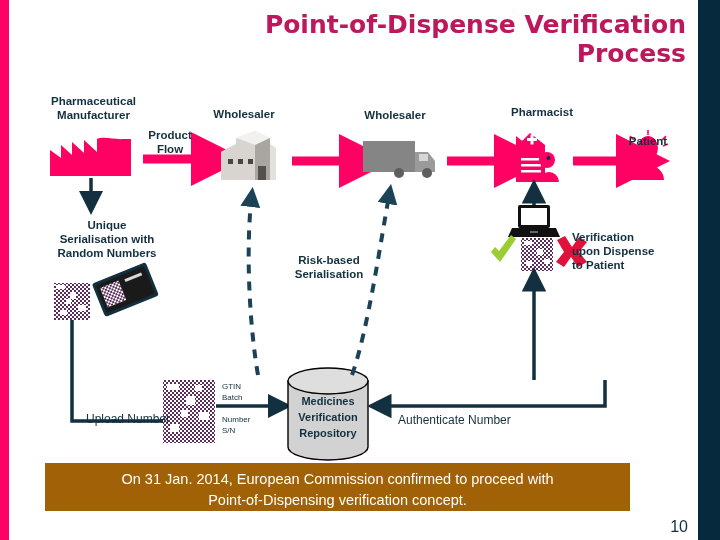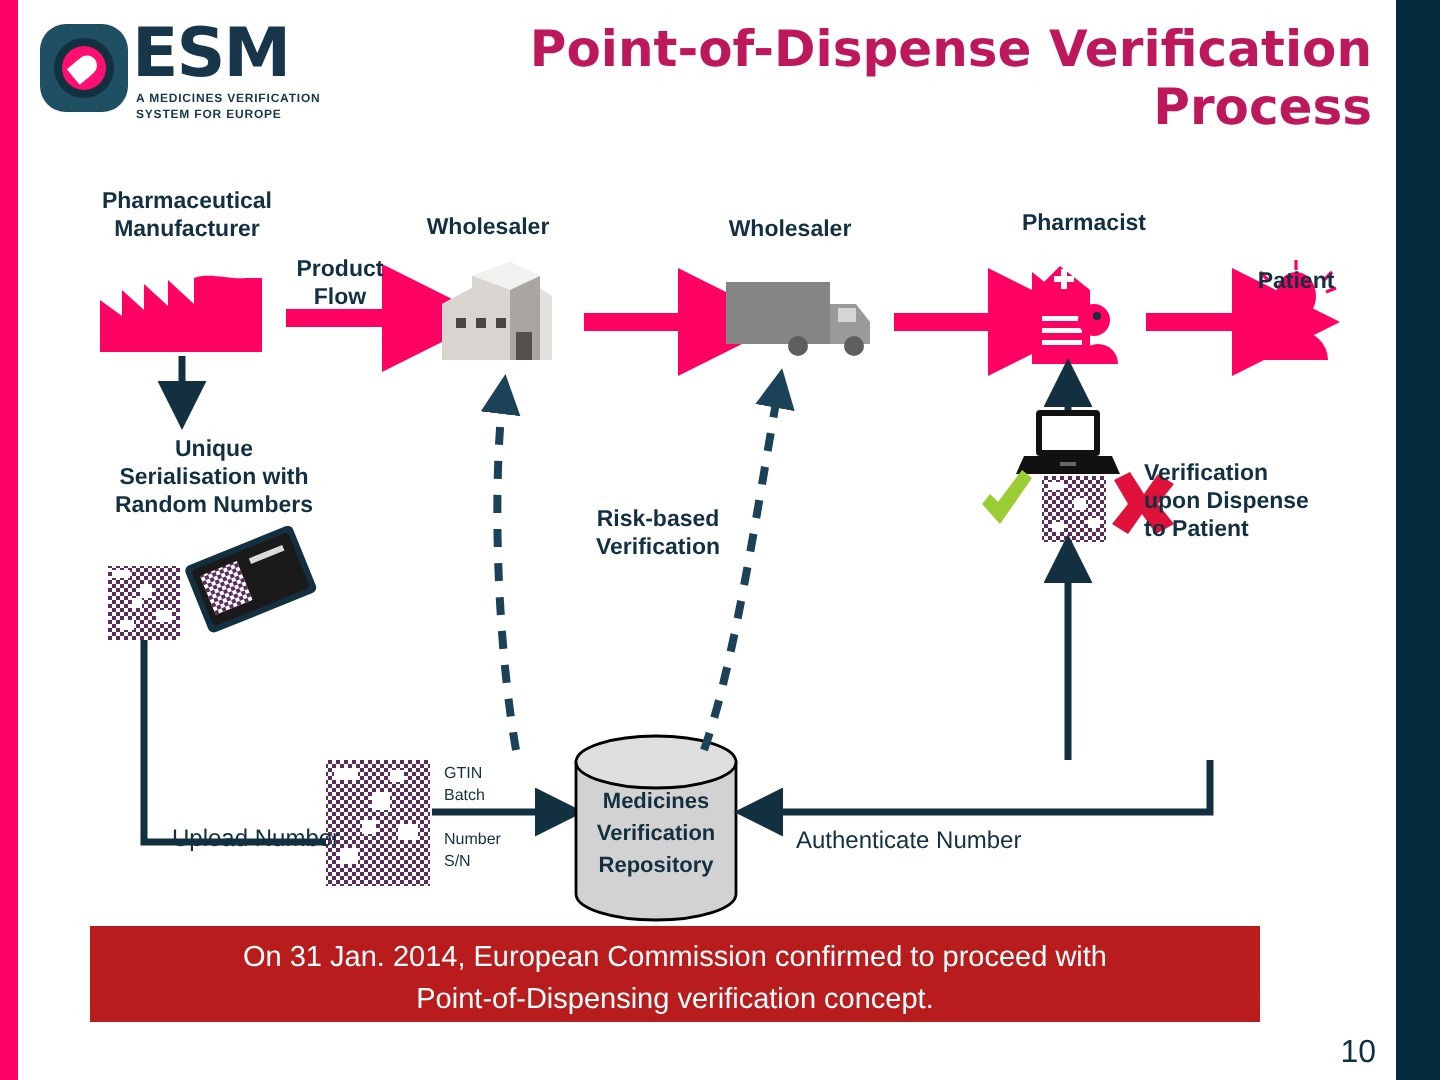--- a/index.html
+++ b/index.html
@@ -35,53 +35,37 @@
        font-family:"Liberation Sans", sans-serif;}
   .lbl-plain{position:absolute;color:#12303F;font-weight:400;
        font-size:12px;line-height:15px;
        font-family:"Liberation Sans", sans-serif;}
   .lbl-small{position:absolute;color:#12303F;font-weight:400;
        font-size:8px;line-height:11px;
        font-family:"Liberation Sans", sans-serif;}
 
   
   .banner{position:absolute;left:45px;top:463px;width:585px;height:48px;
-    background:#b91c1c;color:#ffffff;text-align:center;
+    background:#a16207;color:#ffffff;text-align:center;
     font-size:14.5px;line-height:21px;padding-top:6px;box-sizing:border-box;
     font-family:"Liberation Sans", sans-serif;}
 
   .pagenum{position:absolute;right:32px;bottom:4px;color:#10303F;
     font-size:16px;font-family:"Liberation Sans", sans-serif;}
 
   svg{position:absolute;left:0;top:0;overflow:visible;}
 </style>
 </head>
 <body>
 
 <div class="slide">
 
   <div class="edge-left"></div>
   <div class="edge-right"></div>
 
-  <div class="logo">
-    <div class="logo-mark">
-      <svg width="48" height="48" viewBox="0 0 48 48">
-        <rect x="2" y="2" width="44" height="44" rx="13" fill="#1F4F63"></rect>
-        <circle cx="24" cy="24" r="15" fill="#12303F"></circle>
-        <circle cx="24" cy="24" r="11" fill="#FF0F72"></circle>
-        <g transform="rotate(-40 24 24)">
-          <rect x="17" y="19" width="14" height="10" rx="5" fill="#ffffff"></rect>
-          <rect x="17" y="19" width="7" height="10" fill="#ffffff"></rect>
-        </g>
-      </svg>
-    </div>
-    <div class="logo-word">ESM</div>
-    <div class="logo-tag" style="white-space:pre-line">A MEDICINES VERIFICATION
-SYSTEM FOR EUROPE</div>
-  </div>
 
   <div class="title">Point-of-Dispense Verification Process</div>
 
   <svg width="720" height="540" viewBox="0 0 720 540">
     <defs>
       <marker id="pinkArrow" markerWidth="6" markerHeight="6" refX="1" refY="3" orient="auto">
         <path d="M0,0 L6,3 L0,6 Z" fill="#FF0063"></path>
       </marker>
       <marker id="navyArrow" markerWidth="7" markerHeight="7" refX="5" refY="3.5" orient="auto">
         <path d="M0,0 L7,3.5 L0,7 Z" fill="#12303F"></path>
@@ -247,21 +231,21 @@
   <div class="lbl" style="left:610px;top:106px;width:76px;margin-top:28px;">Patient</div>
 
   <div class="lbl" style="left:27px;top:218px;width:160px;white-space:pre-line">Unique
 Serialisation with
 Random Numbers</div>
 
   <div class="lbl" style="left:128px;top:128px;width:84px;white-space:pre-line">Product
 Flow</div>
 
   <div class="lbl" style="left:284px;top:253px;width:90px;white-space:pre-line">Risk-based
-Verification</div>
+Serialisation</div>
 
 
   <div class="lbl" style="left:572px;top:230px;width:130px;text-align:left;white-space:pre-line">Verification
 upon Dispense
 to Patient</div>
 
   <div class="lbl-small" style="left:222px;top:381px;">GTIN</div>
   <div class="lbl-small" style="left:222px;top:392px;">Batch</div>
   <div class="lbl-small" style="left:222px;top:414px;">Number</div>
   <div class="lbl-small" style="left:222px;top:425px;">S/N</div>

